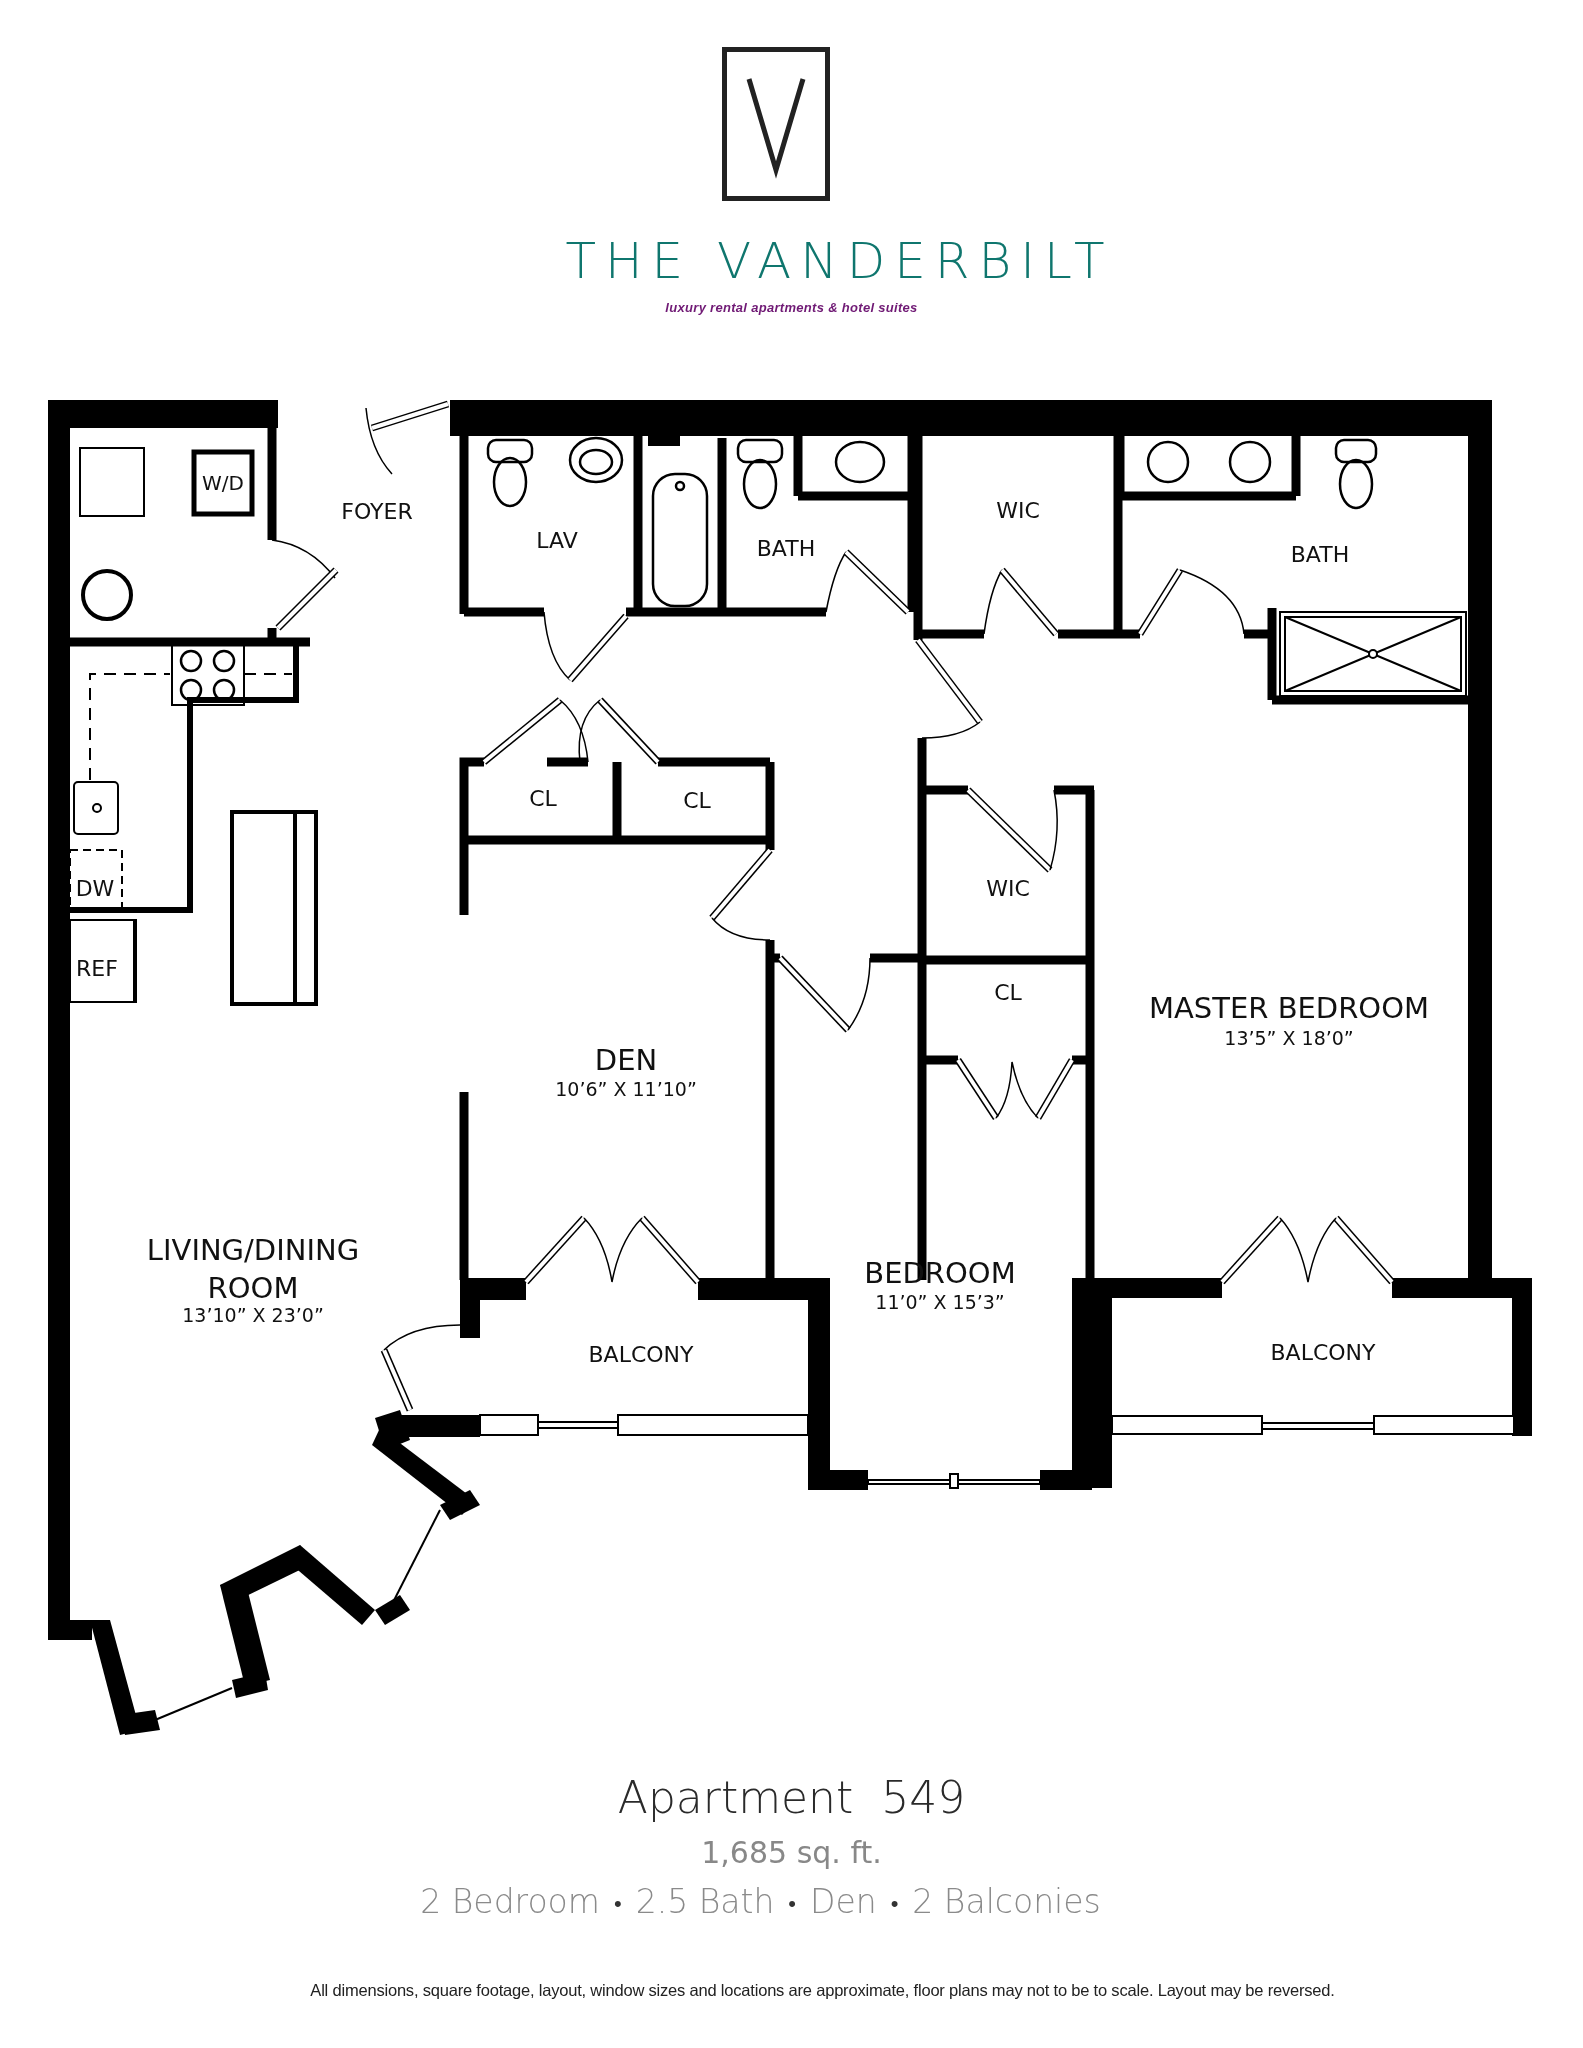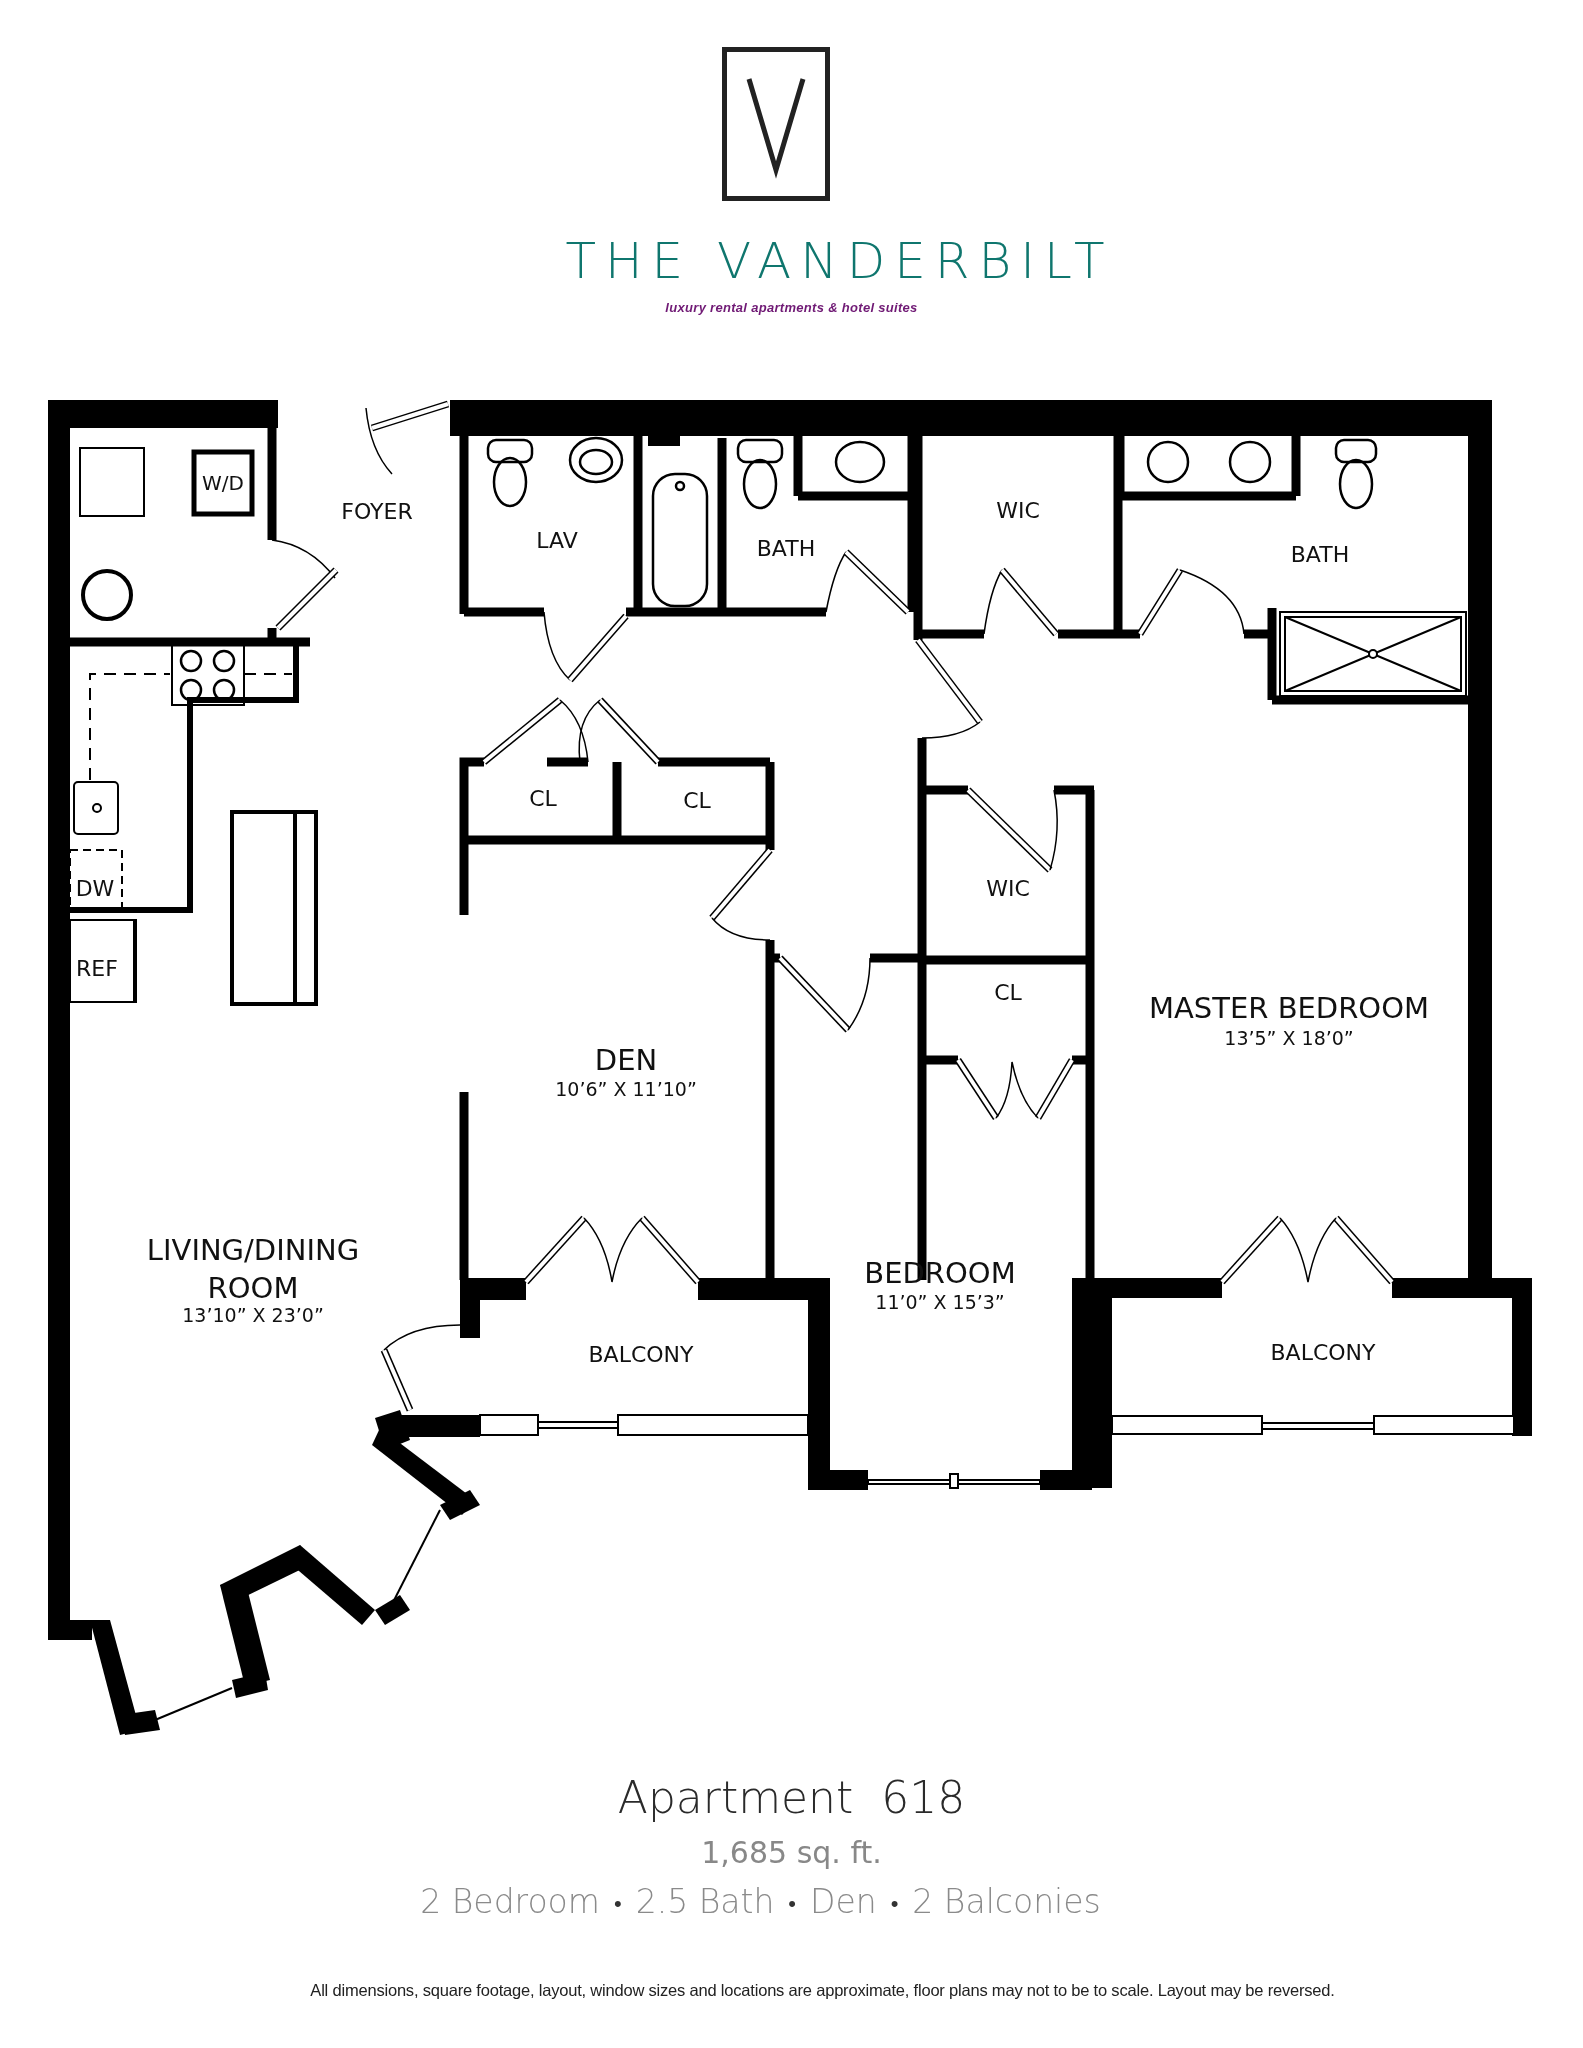--- a/index.html
+++ b/index.html
@@ -272,18 +272,18 @@
     <text class="room-label" x="253" y="1322" font-size="19" text-anchor="middle">13’10”  X 23’0”</text>
 
     <text class="room-label" x="940" y="1283" font-size="29" text-anchor="middle">BEDROOM</text>
     <text class="room-label" x="940" y="1309" font-size="19" text-anchor="middle">11’0” X 15’3”</text>
 
     <text class="room-label" x="641" y="1362" font-size="22" text-anchor="middle">BALCONY</text>
     <text class="room-label" x="1323" y="1360" font-size="22" text-anchor="middle">BALCONY</text>
   </g>
 </svg>
 
-<div class="apt-title" style="white-space:pre;">Apartment  618</div>
+<div class="apt-title" style="white-space:pre;">Apartment  549</div>
 <div class="apt-sqft">1,685 sq. ft.</div>
 <div class="apt-feat">
   <span>2 Bedroom</span><span class="dot">•</span><span>2.5 Bath</span><span class="dot">•</span><span>Den</span><span class="dot">•</span><span>2 Balconies</span>
 </div>
 <div class="disclaimer">All dimensions, square footage, layout, window sizes and locations are approximate, floor plans may not to be to scale.  Layout may be reversed.</div>
 
 </body></html>

